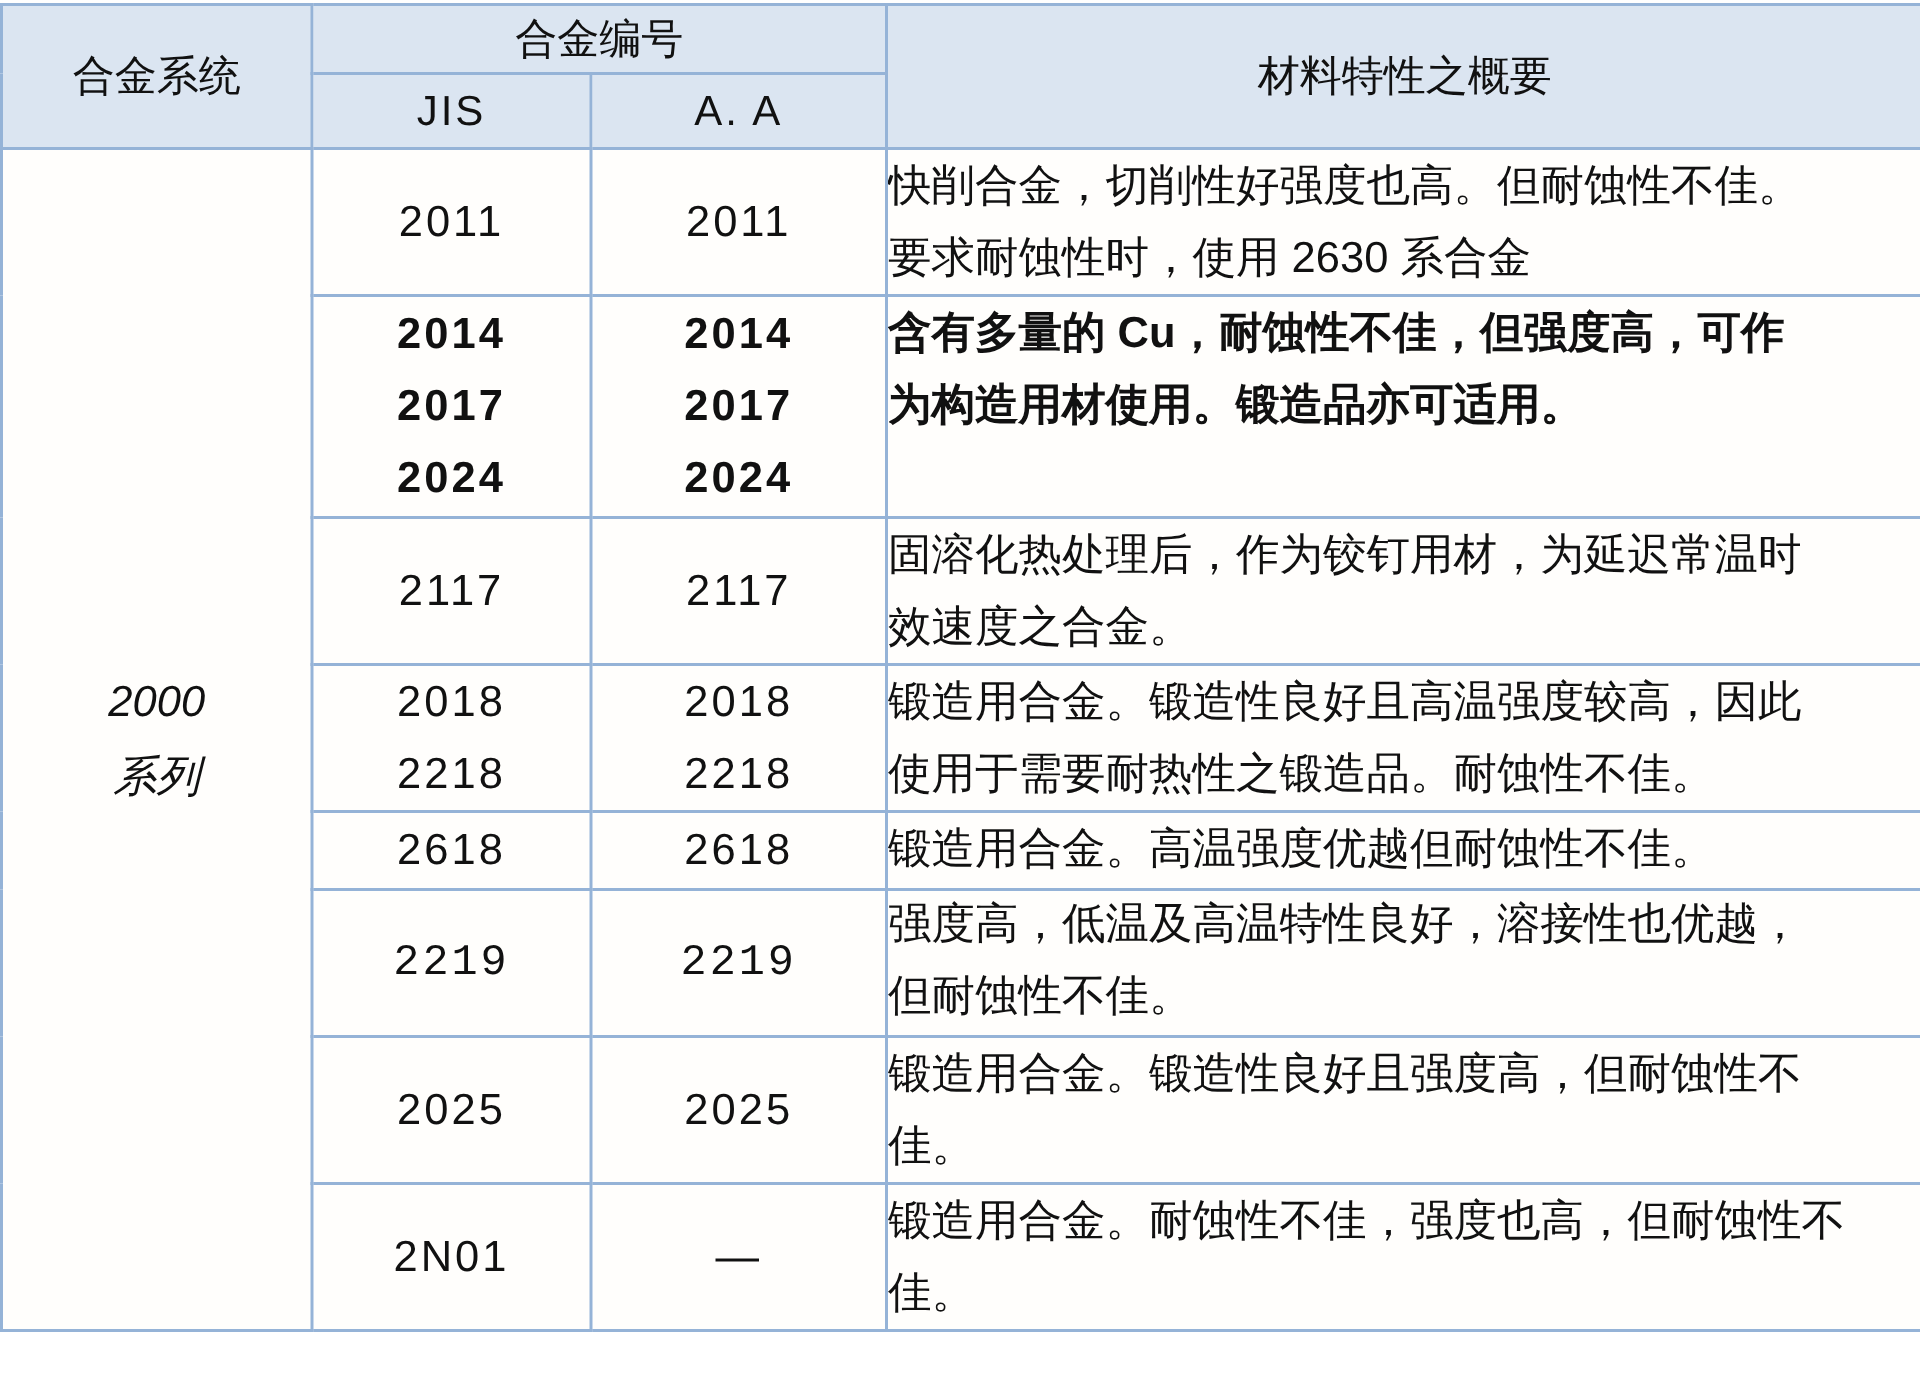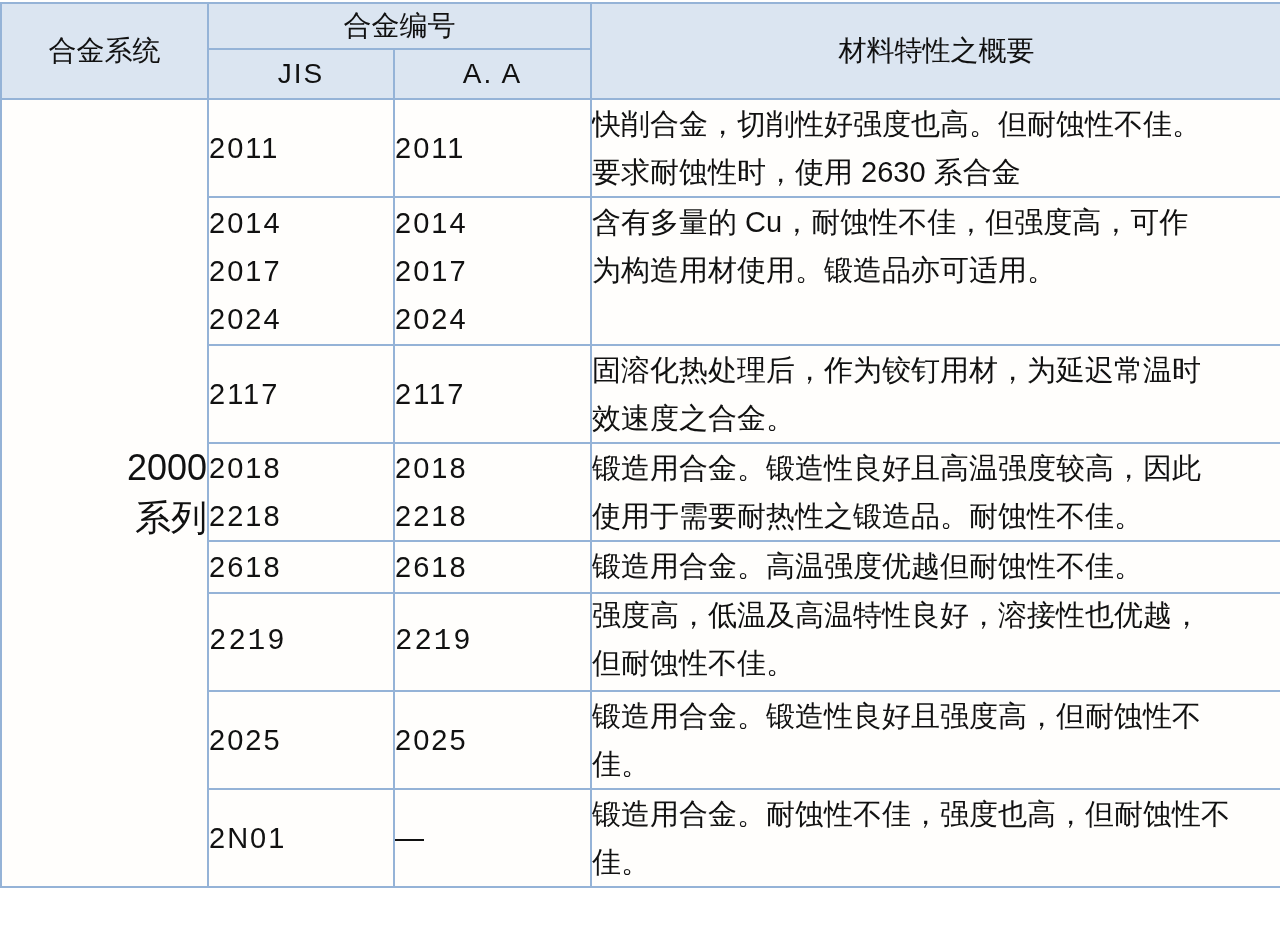--- a/index.html
+++ b/index.html
@@ -46,41 +46,42 @@
   tr.h1 { height: 46px; }
   tr.h2 { height: 50px; }
   .latin-head { letter-spacing: 2px; }
 
   tbody td {
     background: #fffefc;
     font-size: 29px;
     vertical-align: middle;
   }
   td.num {
-    text-align: left;
+    text-align: center;
     letter-spacing: 2px;
     line-height: 48px;
     white-space: pre-line;
   }
   td.desc {
     text-align: left;
     vertical-align: top;
     line-height: 48px;
     padding: 1px 4px 0 7px;
     white-space: pre-line;
     letter-spacing: 0px;
   }
   td.series {
-    text-align: right;
-    font-size: 36px;
+    text-align: center;
+    font-size: 29px;
     line-height: 50px;
     white-space: pre-line;
+    font-style: italic;
   }
   tr.r1 { height: 97px; }
-  tr.r2 { height: 148px; }
+  tr.r2 { height: 148px; font-weight: bold; }
   tr.r3 { height: 95px; }
   tr.r4 { height: 98px; margin-top: 12px; }
   tr.r5 { height: 52px; }
   tr.r6 { height: 97px; font-family: Liberation Mono, monospace; }
   tr.r7 { height: 98px; }
   tr.r8 { height: 97px; }
 </style>
 </head>
 <body>
 

